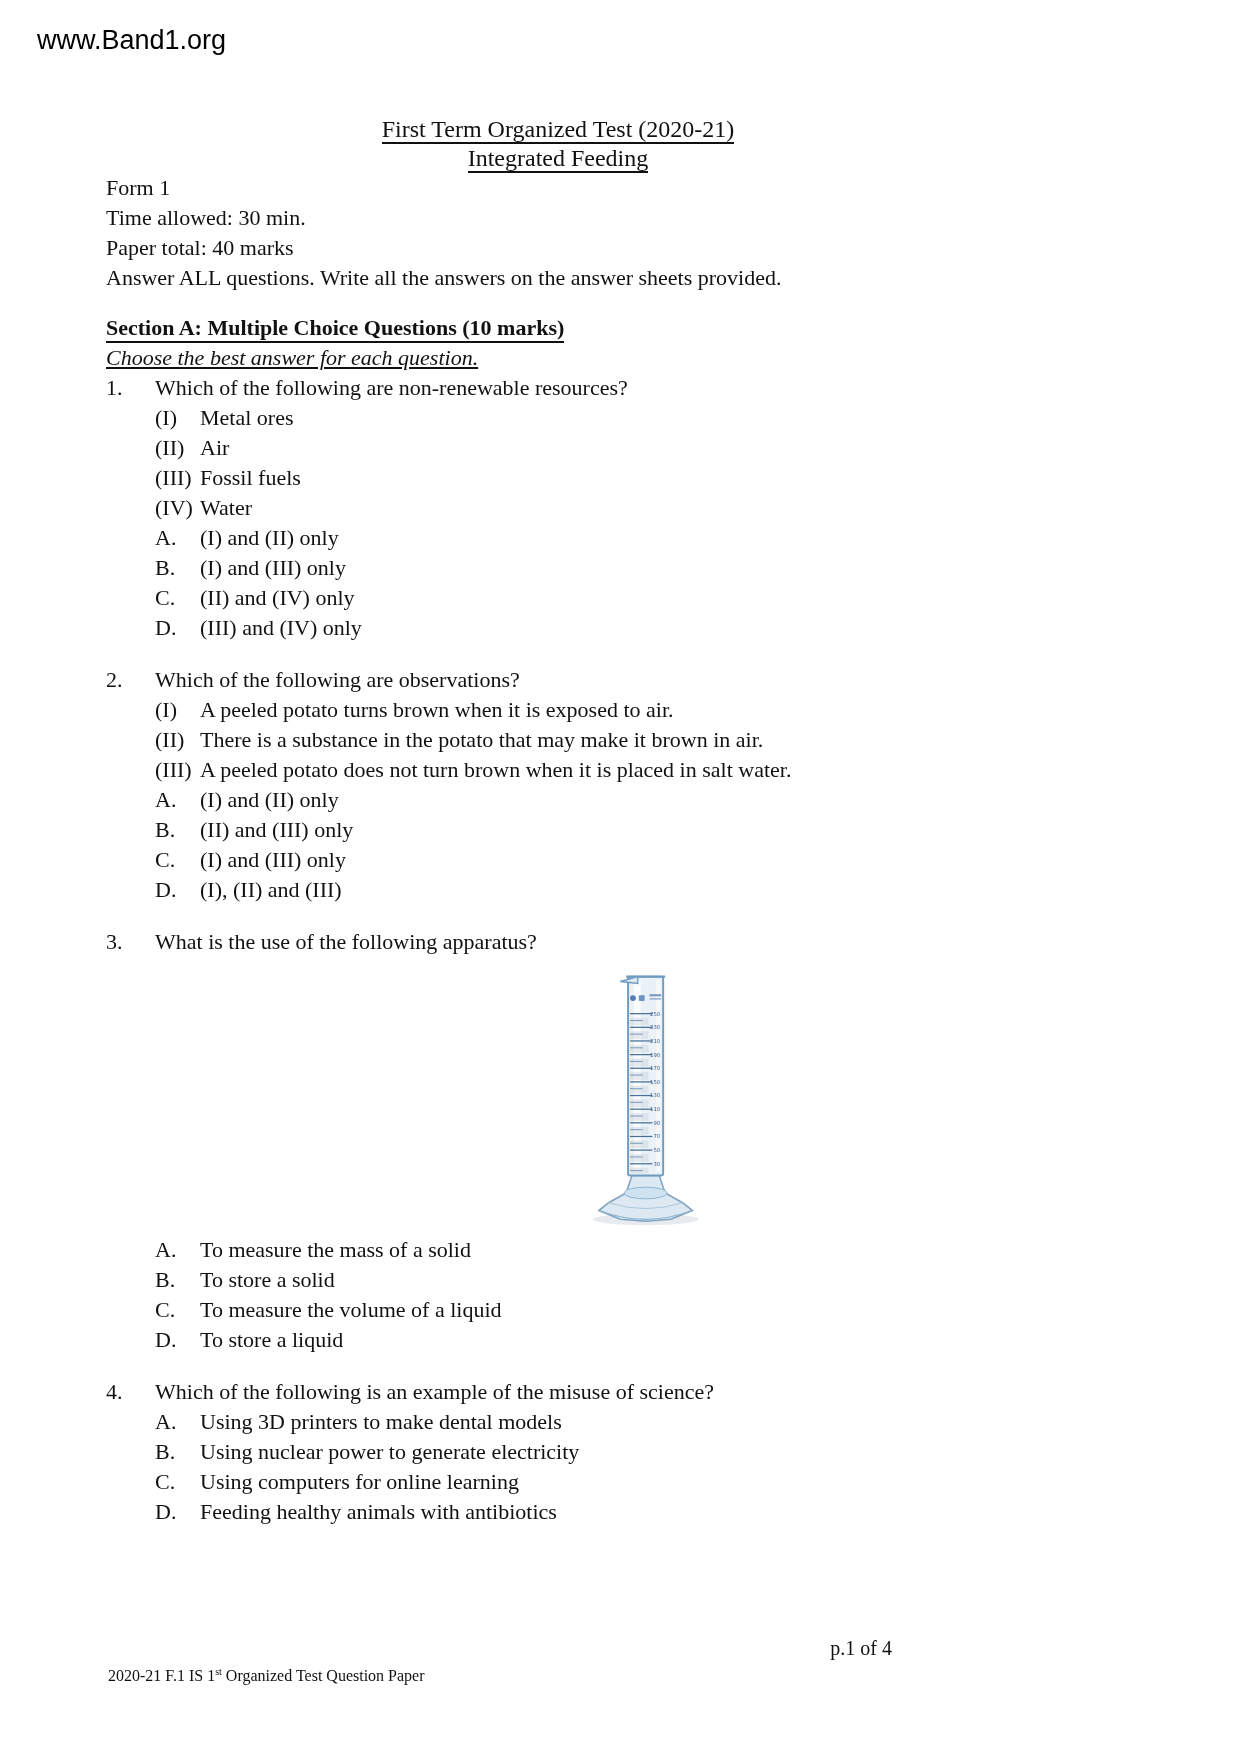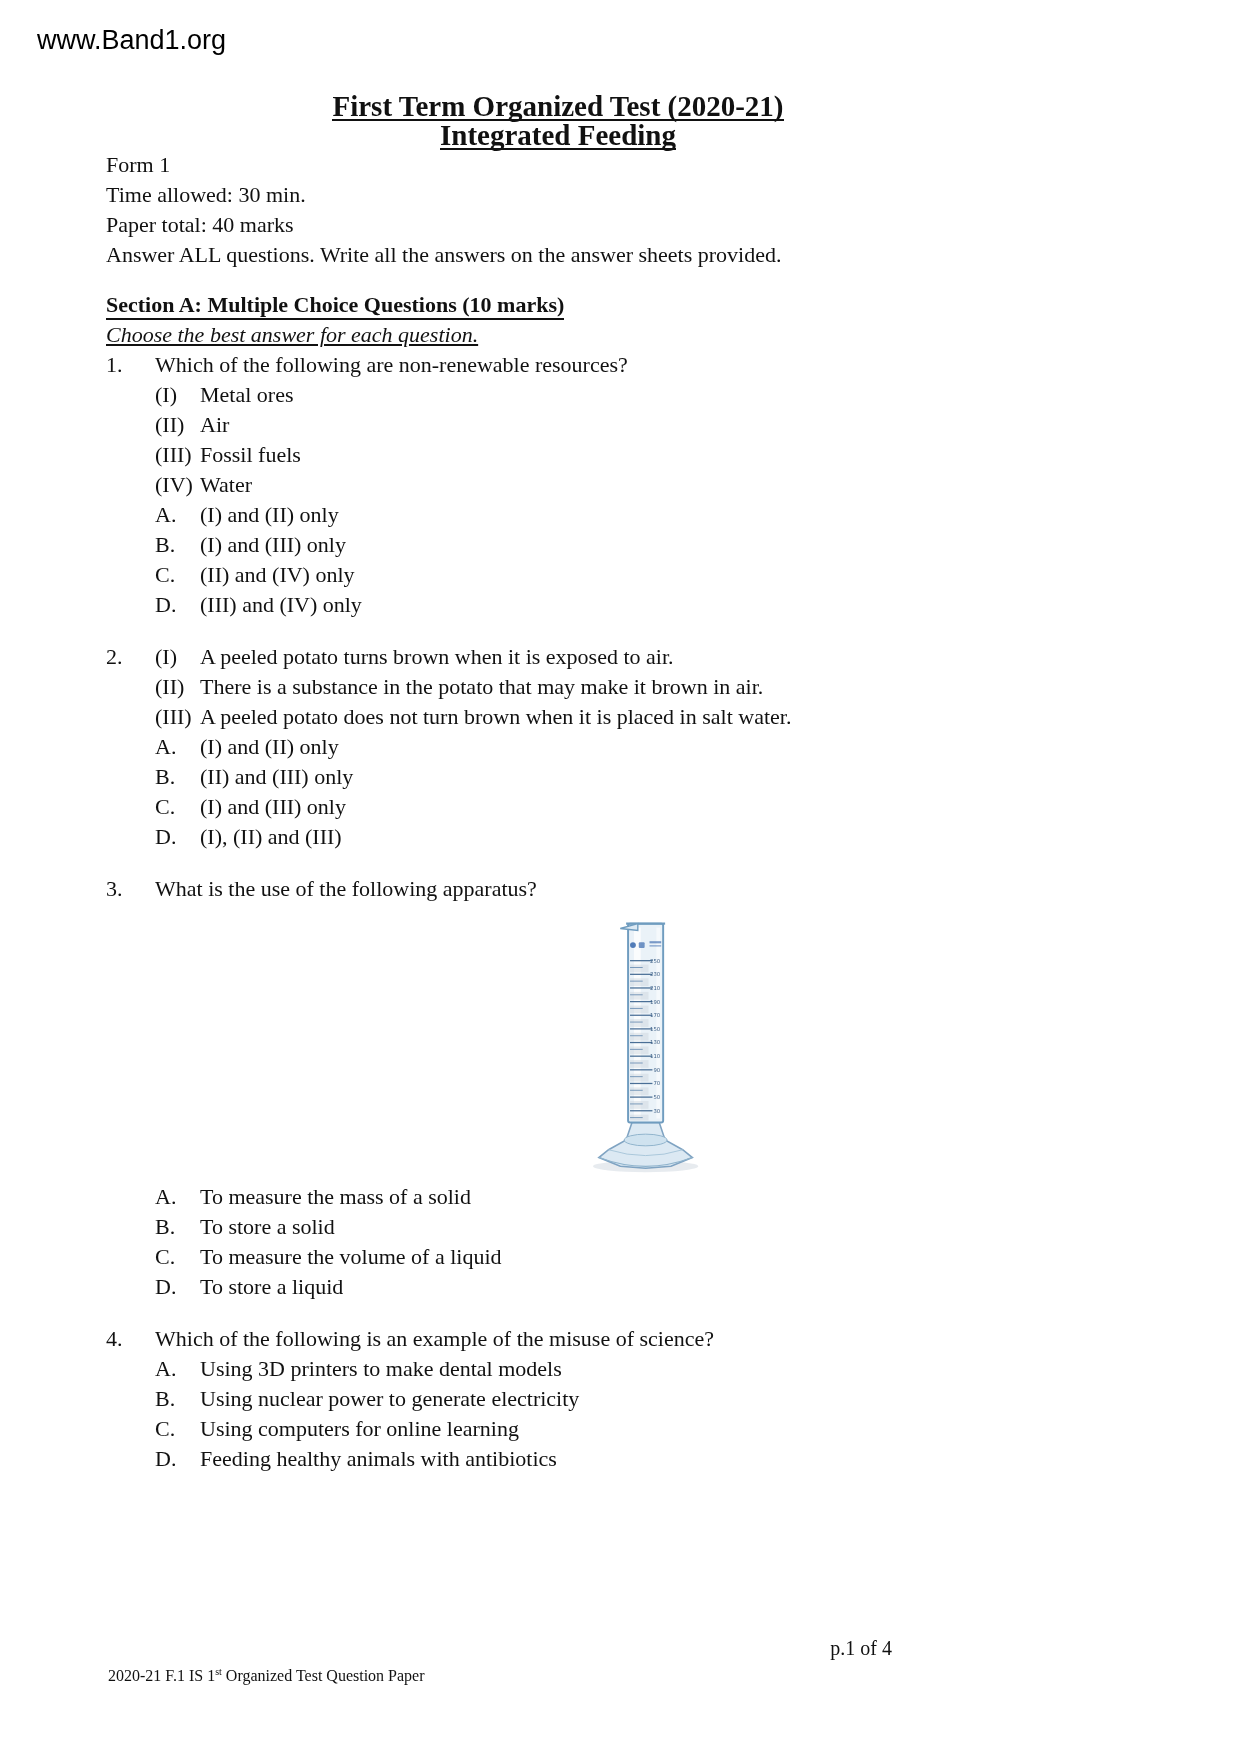--- a/index.html
+++ b/index.html
@@ -15,22 +15,22 @@
   }
   .watermark {
     position:absolute; top:24px; left:37px;
     font-family:"Liberation Sans", sans-serif;
     font-size:27px; line-height:32px; color:#000;
   }
   .content {
     position:absolute; top:0; left:106px; width:904px;
   }
   .title-block {
-    margin-top:92px; text-align:center;
-    font-weight:bold; font-size:29px; line-height:28px;
+    margin-top:115px; text-align:center;
+    font-weight:normal; font-size:24px; line-height:28px;
   }
   .u { border-bottom:2px solid #111; padding-bottom:1px; display:inline-block; line-height:24px; }
   .info { margin-top:0; }
   .section-heading { margin-top:20px; font-weight:bold; }
   .section-sub { font-style:italic;text-decoration:underline; }
   .question { display:flex; margin-top:22px; }
   .question.first { margin-top:0; }
   .q-num { width:49px; flex:none; }
   .q-body { flex:1; }
   .sub-row { display:flex; }
@@ -111,20 +111,21 @@
         <div class="sub-row">
           <span class="sub-label">D.</span>
           <span>(III) and (IV) only</span>
         </div>
       </div>
     </div>
 
     <div class="question">
       <span class="q-num">2.</span>
       <div class="q-body">
+        <div>Which of the following are observations?</div>
         <div class="sub-row">
           <span class="sub-label">(I)</span>
           <span>A peeled potato turns brown when it is exposed to air.</span>
         </div>
         <div class="sub-row">
           <span class="sub-label">(II)</span>
           <span>There is a substance in the potato that may make it brown in air.</span>
         </div>
         <div class="sub-row">
           <span class="sub-label">(III)</span>

